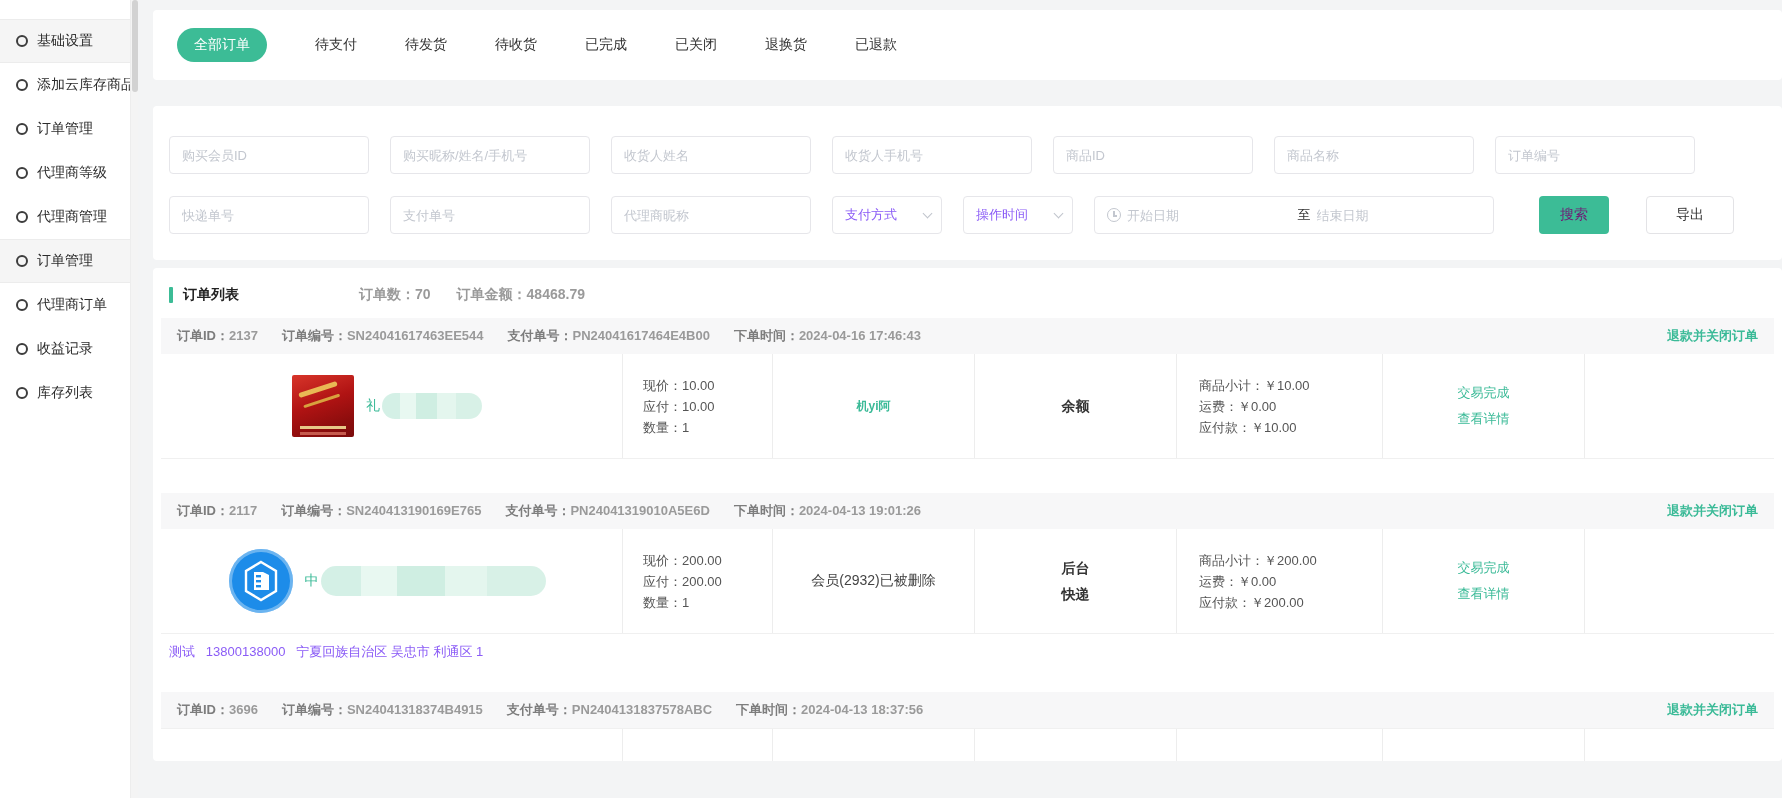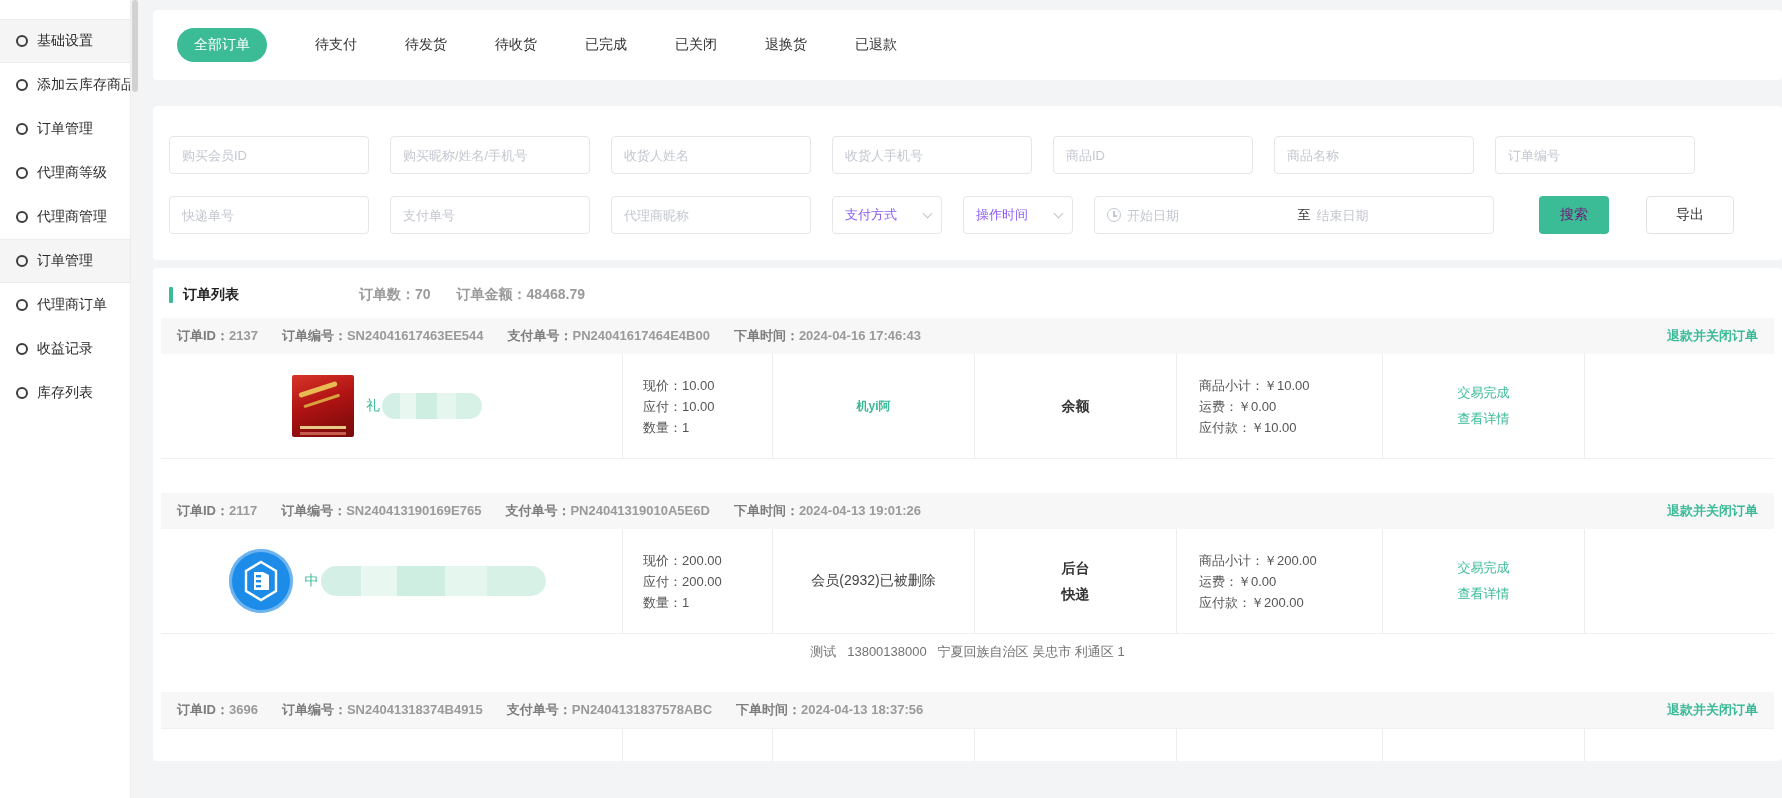--- a/index.html
+++ b/index.html
@@ -286,21 +286,21 @@
             <div class="line">商品小计：￥200.00</div>
             <div class="line">运费：￥0.00</div>
             <div class="line">应付款：￥200.00</div>
           </div>
           <div class="cell c-actions">
             <span class="action-link">交易完成</span>
             <span class="action-link">查看详情</span>
           </div>
           <div class="cell c-empty"></div>
         </div>
-        <div style="padding:9px 8px 4px; font-size:13px; color:#737373; white-space:pre-wrap;text-align:center;">测试   13800138000   宁夏回族自治区 吴忠市 利通区 1</div>
+        <div style="padding:9px 8px 4px; font-size:13px; color:#8b5cf6; white-space:pre-wrap;">测试   13800138000   宁夏回族自治区 吴忠市 利通区 1</div>
       </div>
 
       <div class="order-block">
         <div class="order-head">
           <span class="seg"><span class="lbl">订单ID：</span><span class="val">3696</span></span>
           <span class="seg"><span class="lbl">订单编号：</span><span class="val">SN24041318374B4915</span></span>
           <span class="seg"><span class="lbl">支付单号：</span><span class="val">PN2404131837578ABC</span></span>
           <span class="seg"><span class="lbl">下单时间：</span><span class="val">2024-04-13 18:37:56</span></span>
           <span class="refund-link">退款并关闭订单</span>
         </div>

